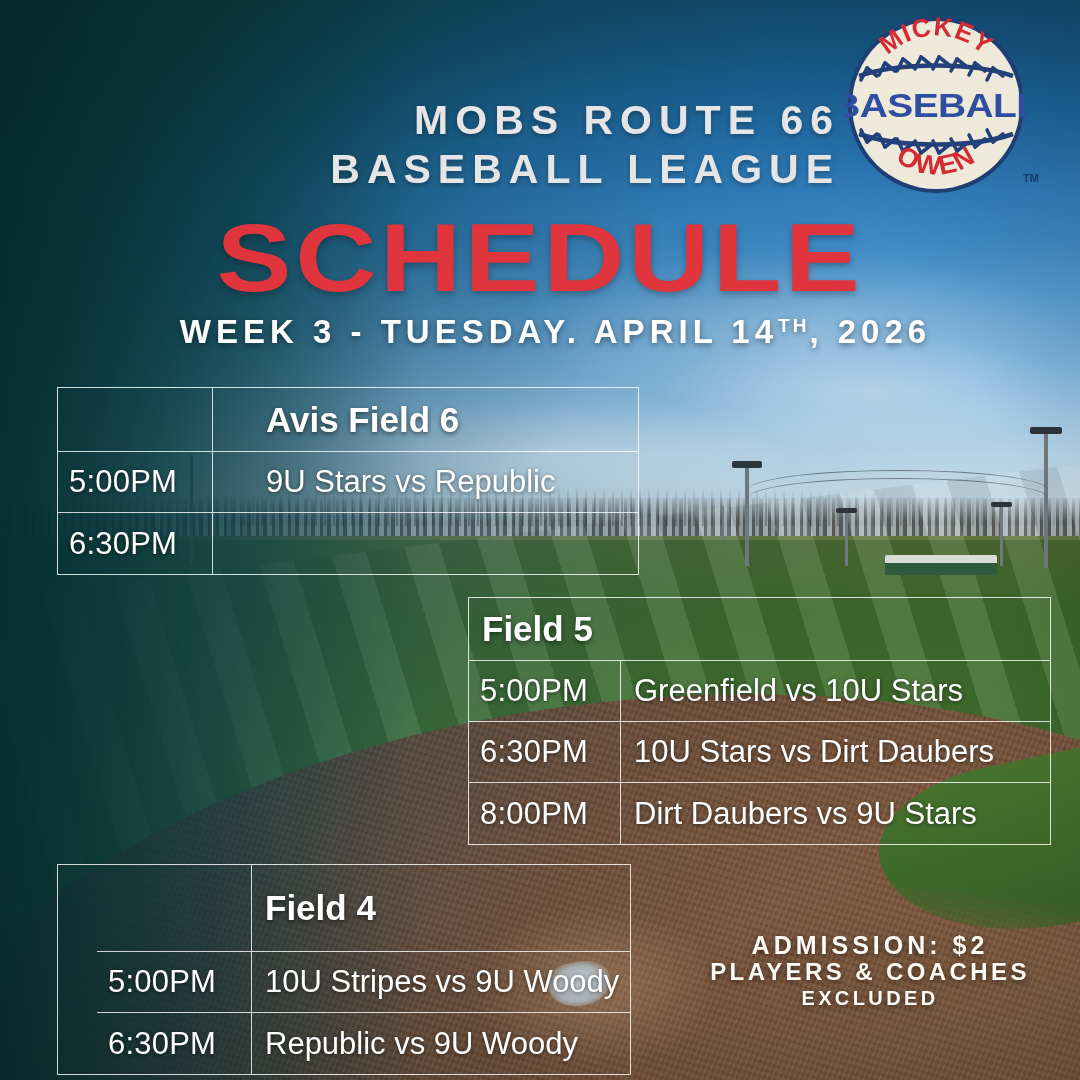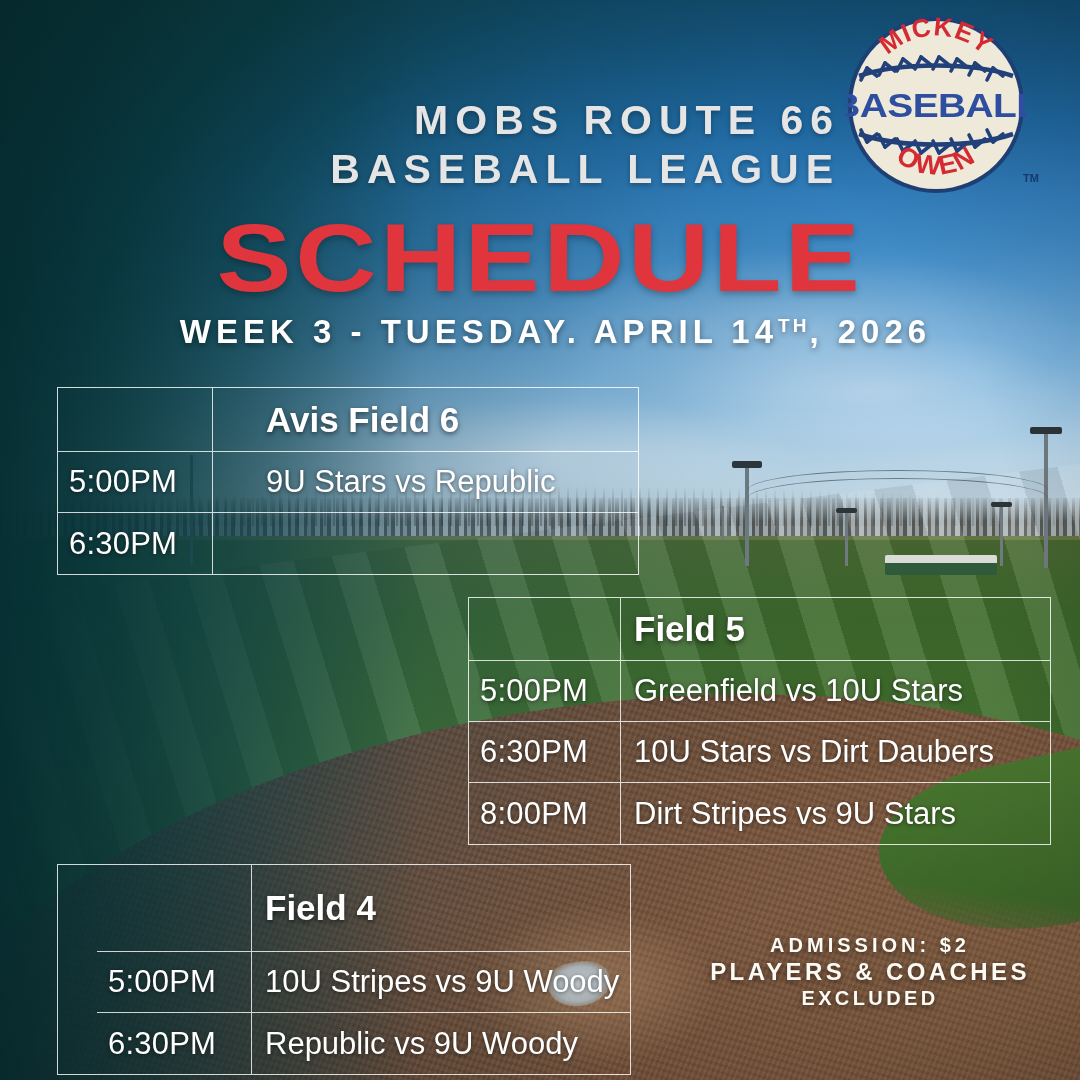--- a/index.html
+++ b/index.html
@@ -243,37 +243,37 @@
 
   
   #table-0 { left: 57px; top: 387px; width: 582px; }
   #table-0 .srow { height: 61px; gap: 40px; }
   #table-0 .hrow { height: 64px; }
   #table-0 .scell-time { width: 155px; }
 
   
   #table-1 { left: 468px; top: 597px; width: 583px; }
   #table-1 .srow { height: 61px; }
-  #table-1 .hrow { height: 63px; }
+  #table-1 .hrow { height: 63px; flex-direction: column; }
   #table-1 .scell-time { width: 152px; }
 
   
   #table-2 { left: 57px; top: 864px; width: 574px; padding-left: 39px; }
   #table-2 .srow { height: 61px; }
   #table-2 .hrow { height: 87px; }
   #table-2 .scell-time { width: 155px; }
 
   
   .admission {
     position: absolute; left: 690px; top: 932px; width: 360px;
     text-align: center; color: #fdfaf4;
     font-weight: 700;
     text-shadow: 0 2px 6px rgba(0,0,0,.55);
   }
-  .adm-1 { font-size: 20px; letter-spacing: 4px; line-height: 27px; }
+  .adm-1 { font-size: 25px; letter-spacing: 4px; line-height: 27px; }
   .adm-2 { font-size: 24px; letter-spacing: 3.4px; line-height: 26px; }
   .adm-3 { font-size: 20px; letter-spacing: 3.4px; line-height: 26px; }
 </style>
 </head>
 <body>
 
 <div id="poster">
 
   <div class="photo">
     <div class="sky"></div>
@@ -408,21 +408,21 @@
     <div class="srow">
       <div class="scell-time">5:00PM</div>
       <div class="scell-game">Greenfield vs 10U Stars</div>
     </div>
     <div class="srow">
       <div class="scell-time">6:30PM</div>
       <div class="scell-game">10U Stars vs Dirt Daubers</div>
     </div>
     <div class="srow">
       <div class="scell-time">8:00PM</div>
-      <div class="scell-game">Dirt Stripes vs 9U Stars</div>
+      <div class="scell-game">Dirt Daubers vs 9U Stars</div>
     </div>
   </div>
 
   <div class="sched" id="table-2">
     <div class="srow hrow">
       <div class="scell-time"></div>
       <div class="scell-game">Field 4</div>
     </div>
     <div class="srow">
       <div class="scell-time">5:00PM</div>

